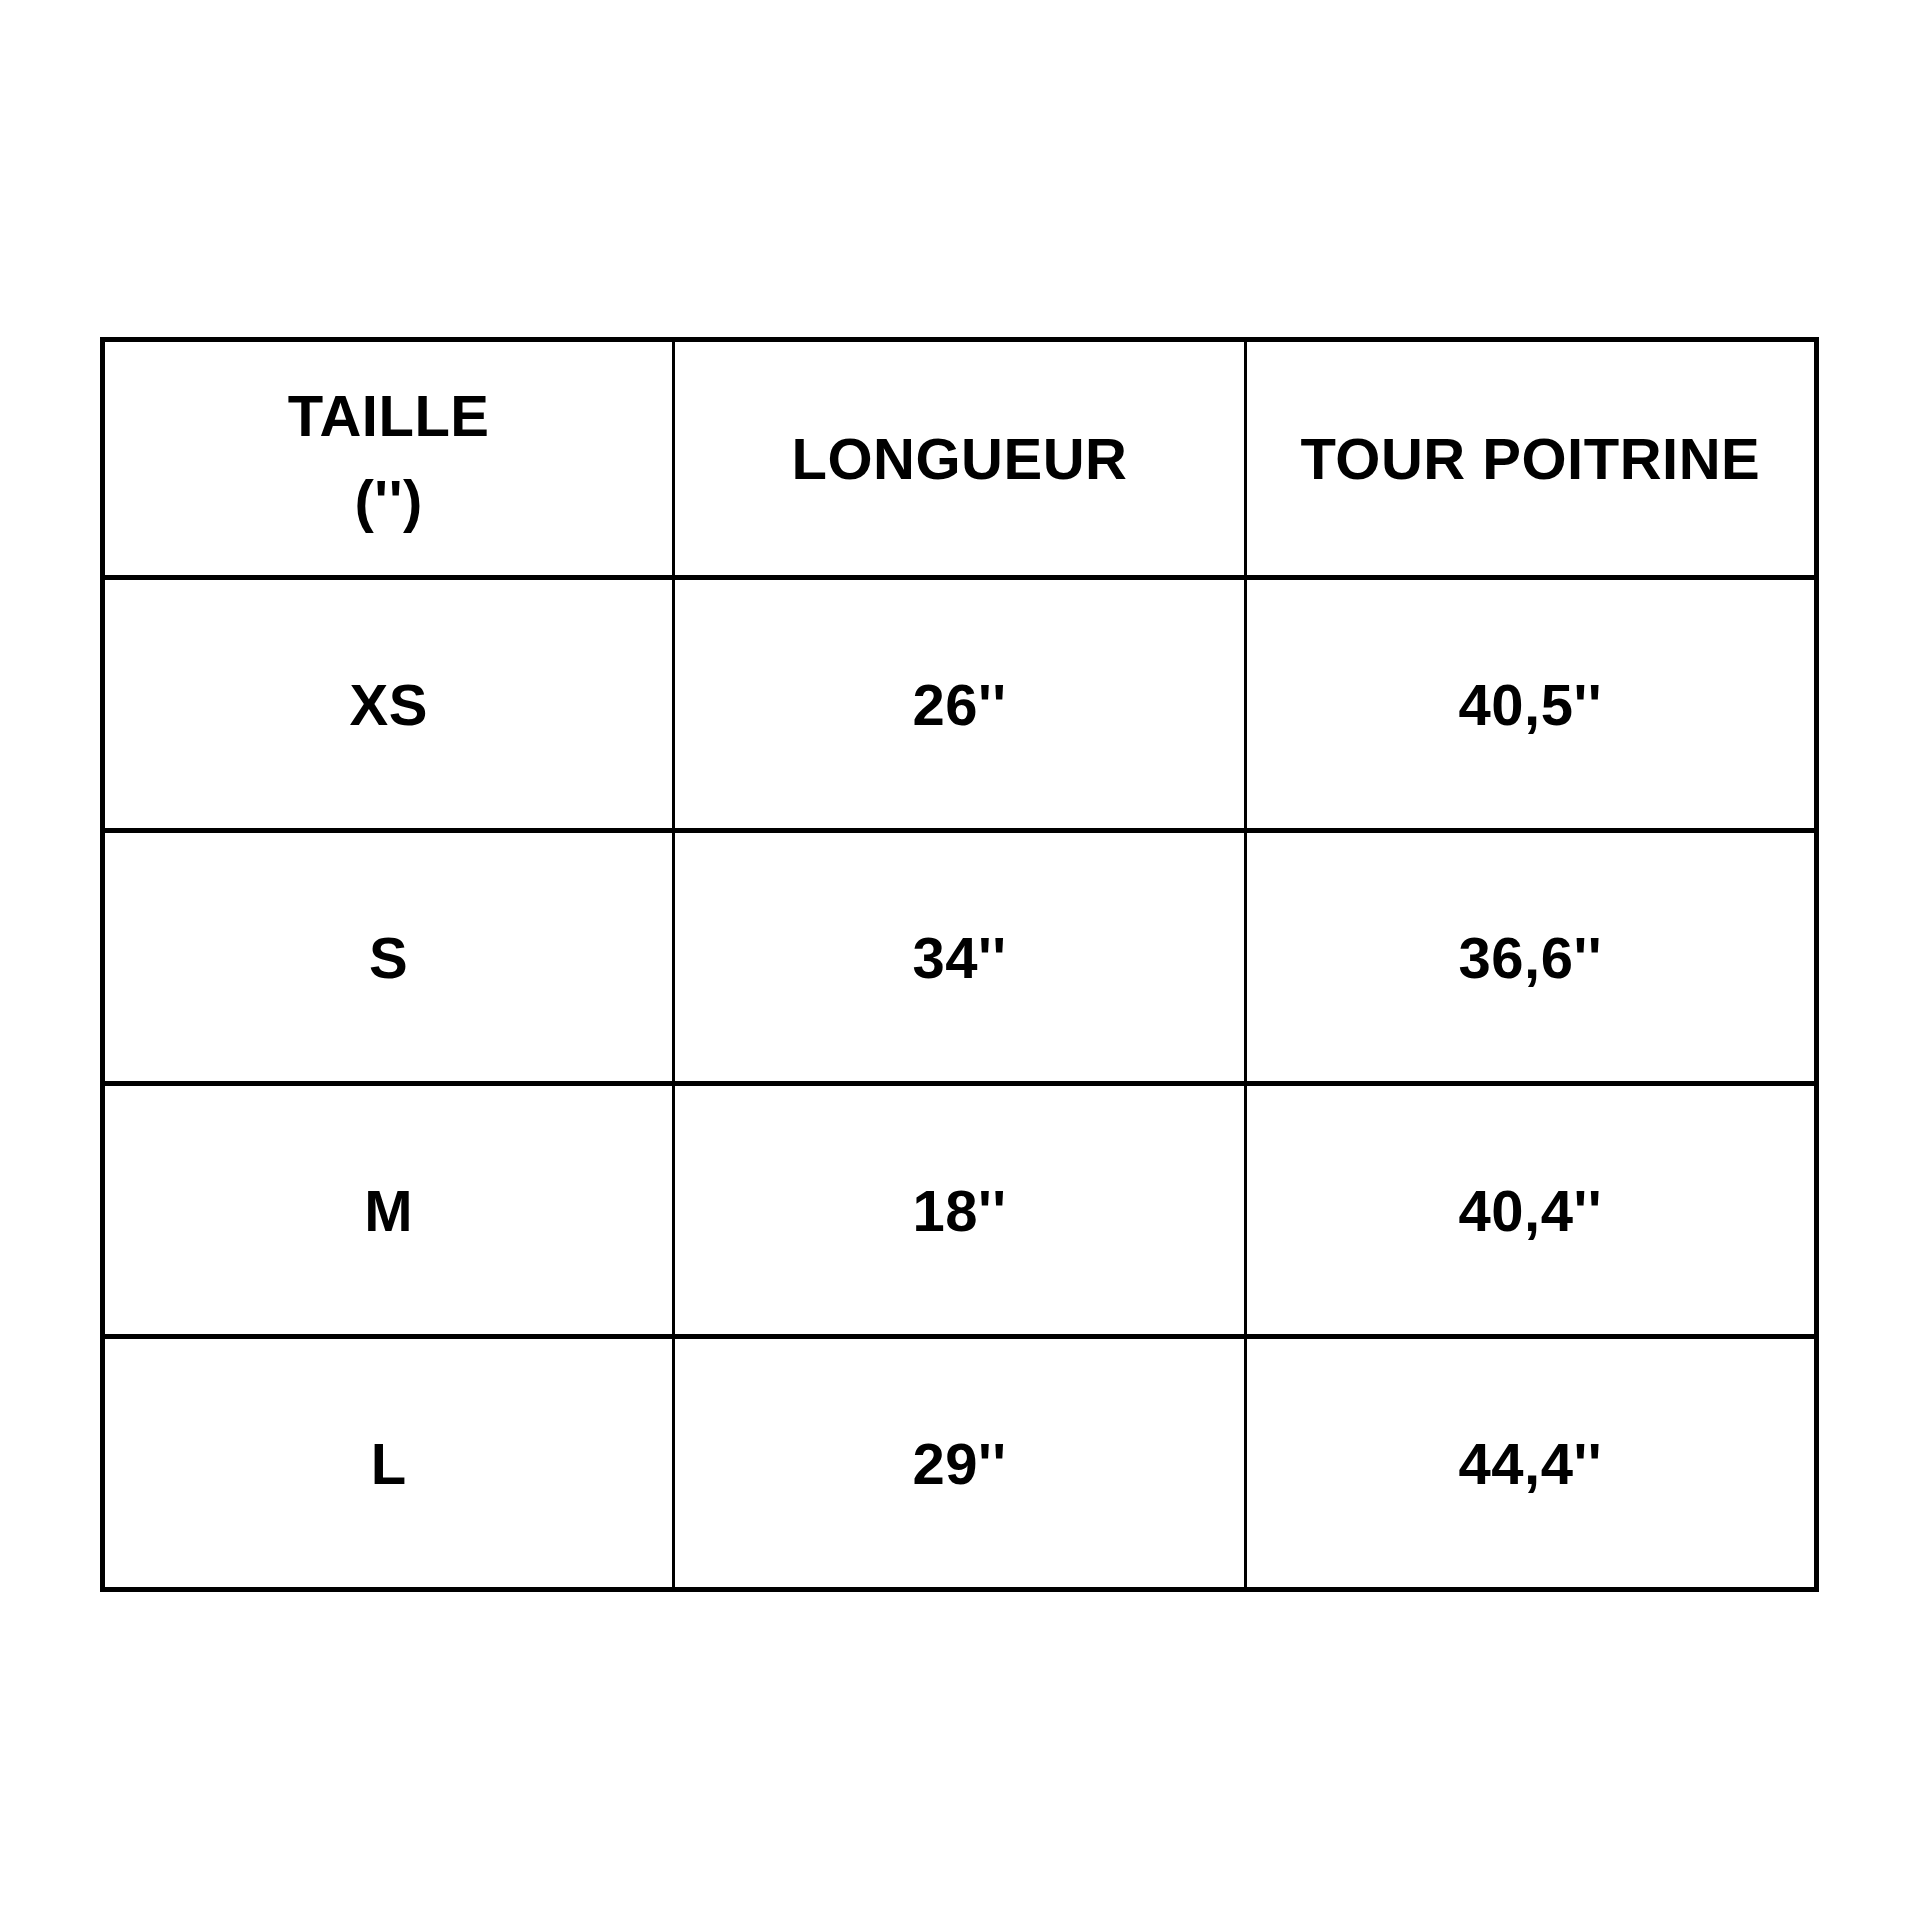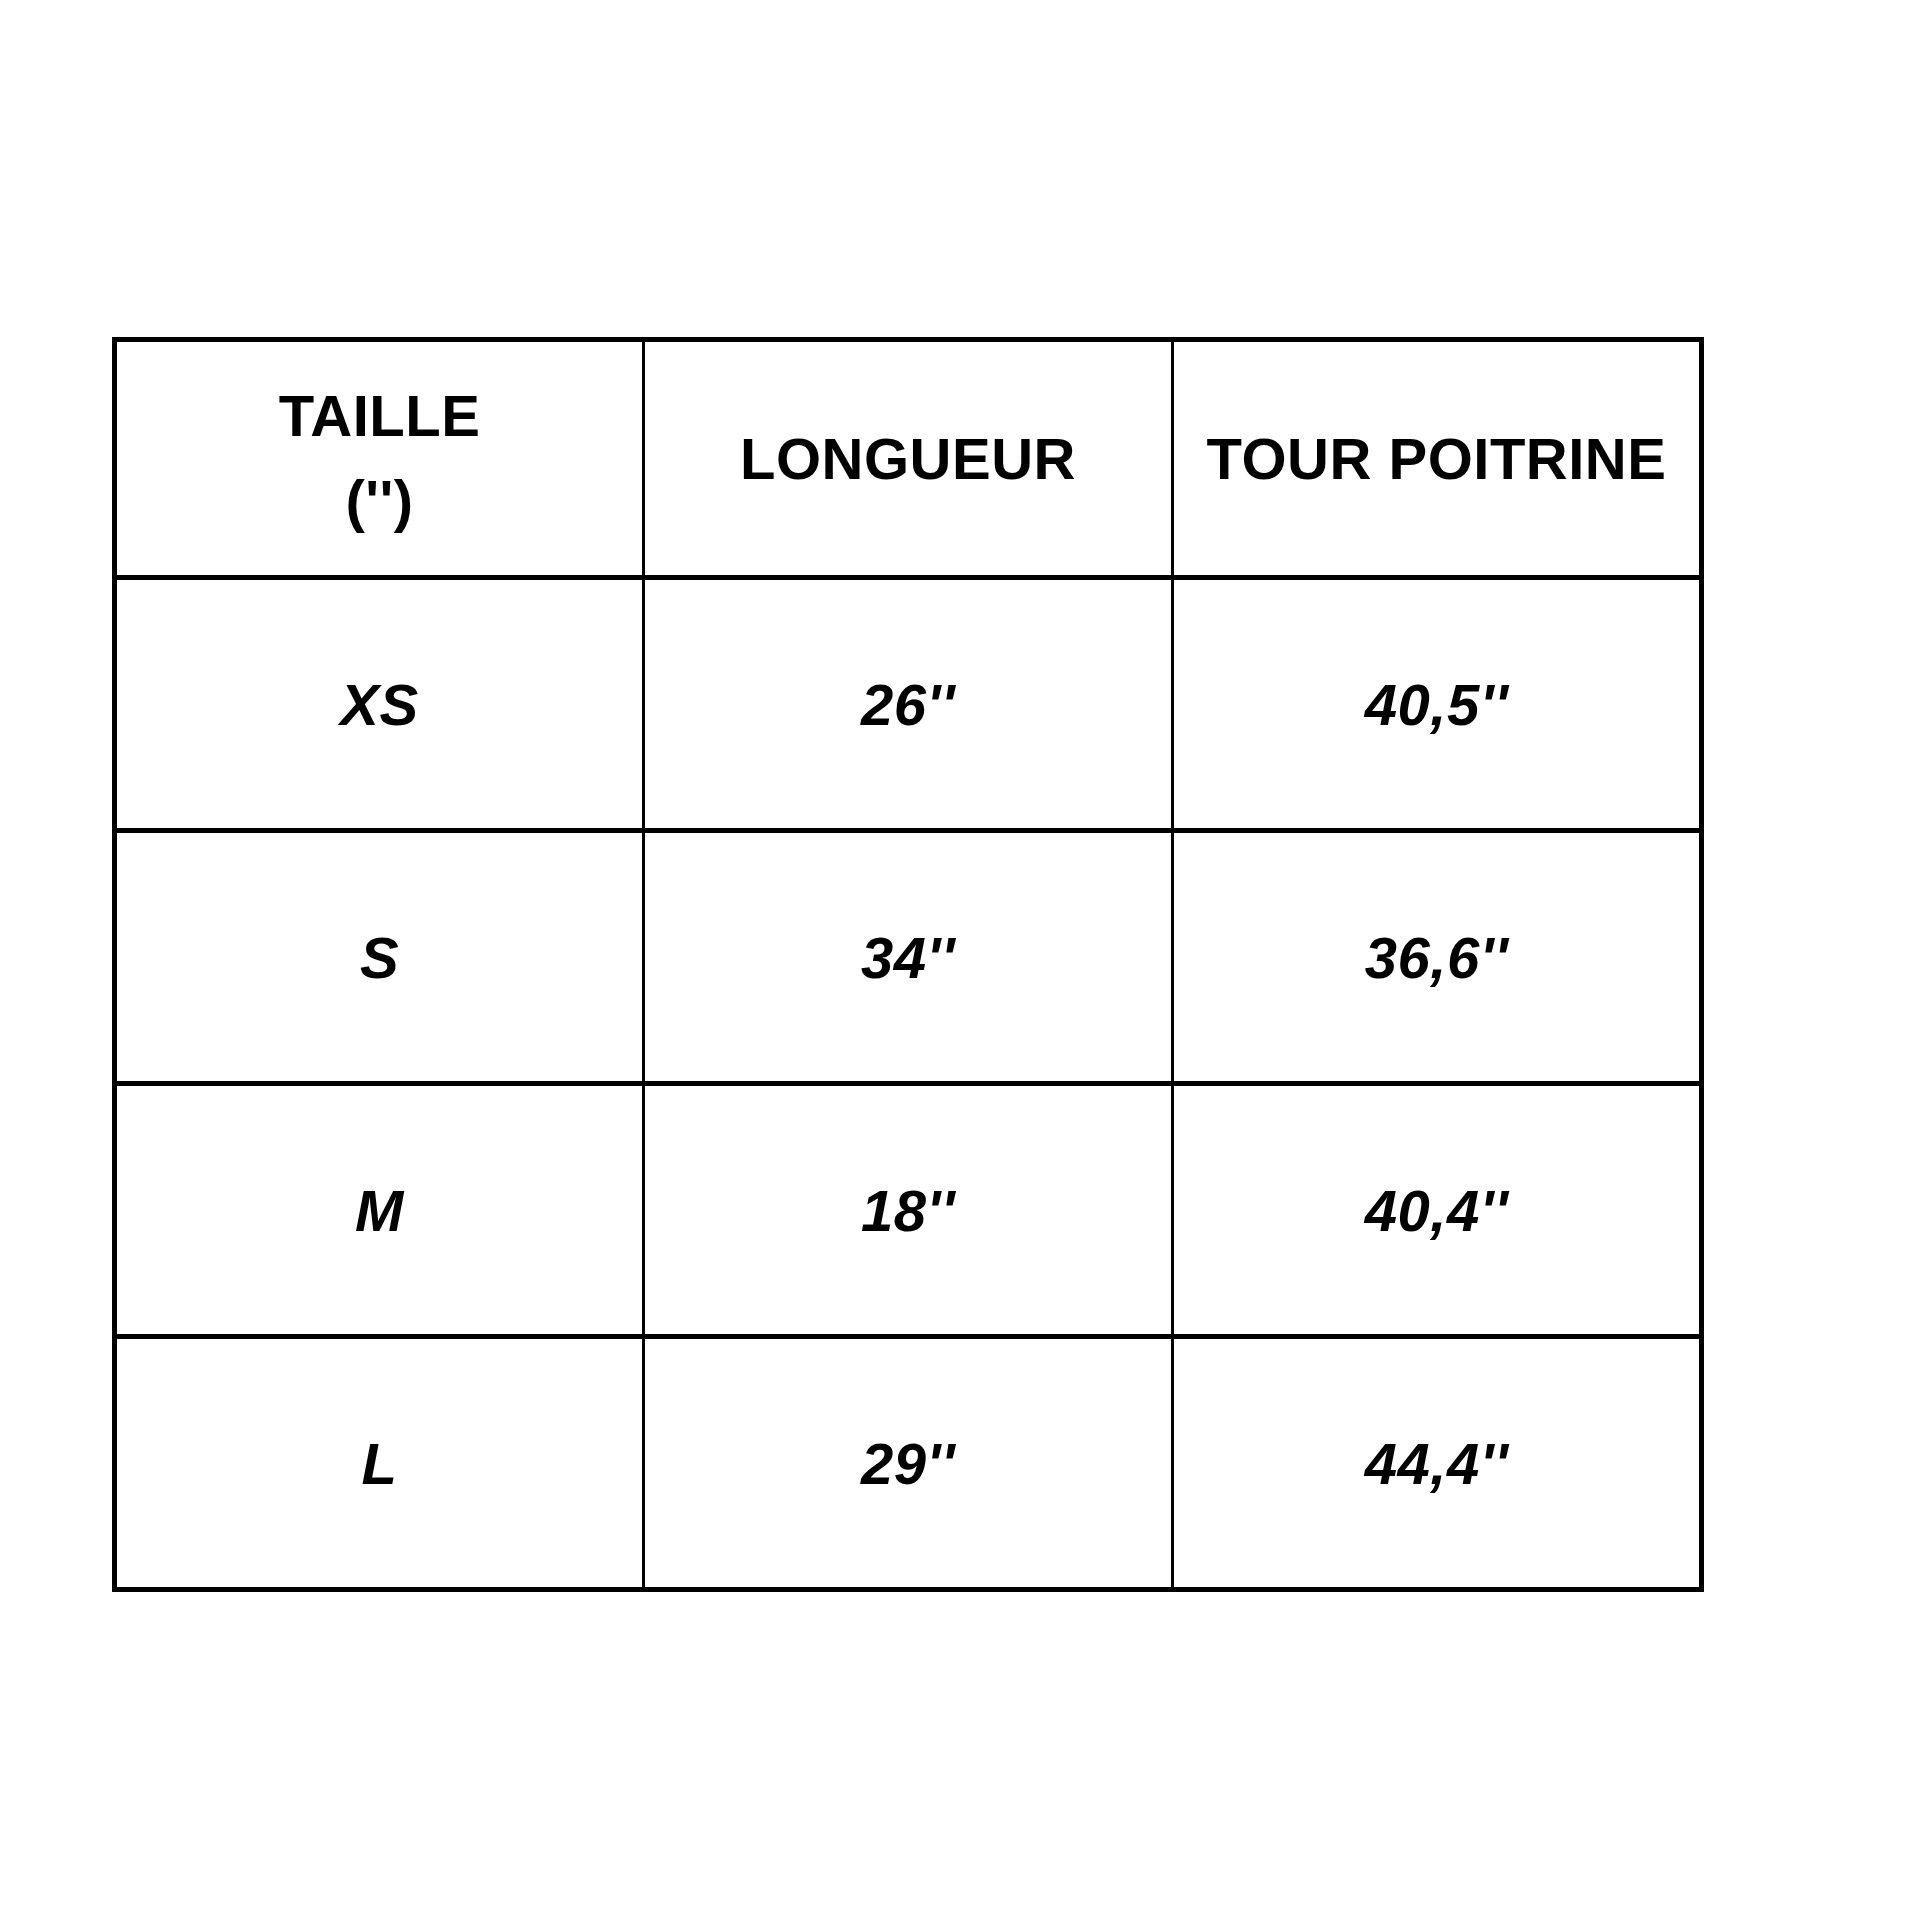--- a/index.html
+++ b/index.html
@@ -9,23 +9,23 @@
   }
   body {
     width: 1931px;
     height: 1931px;
     position: relative;
     font-family: "Liberation Sans", sans-serif;
     color: #000000;
   }
   .size-table-wrap {
     position: absolute;
-    left: 112px;
+    left: 100px;
     top: 337px;
-    width: 1592px;
+    width: 1719px;
     height: 1255px;
   }
   table.size-table {
     width: 100%;
     height: 100%;
     border-collapse: collapse;
     table-layout: fixed;
     background: #ffffff;
     border: 5.8px solid #000000;
   }
@@ -37,21 +37,21 @@
     border-bottom: 5.8px solid #000000;
     text-align: center;
     vertical-align: middle;
     font-weight: 800;
     font-size: 58px;
     letter-spacing: 0.5px;
     padding: 0;
     color: #000000;
   }
   tr.header-row { height: 238px; }
-  tr.data-row   { height: 169px; font-style: italic; }
+  tr.data-row   { height: 169px; }
   .hdr-multiline div { line-height: 1.45; }
 </style>
 </head>
 <body>
 
 <div class="size-table-wrap">
   <table class="size-table">
     <thead>
       <tr class="header-row">
         <th class="hdr-multiline">

